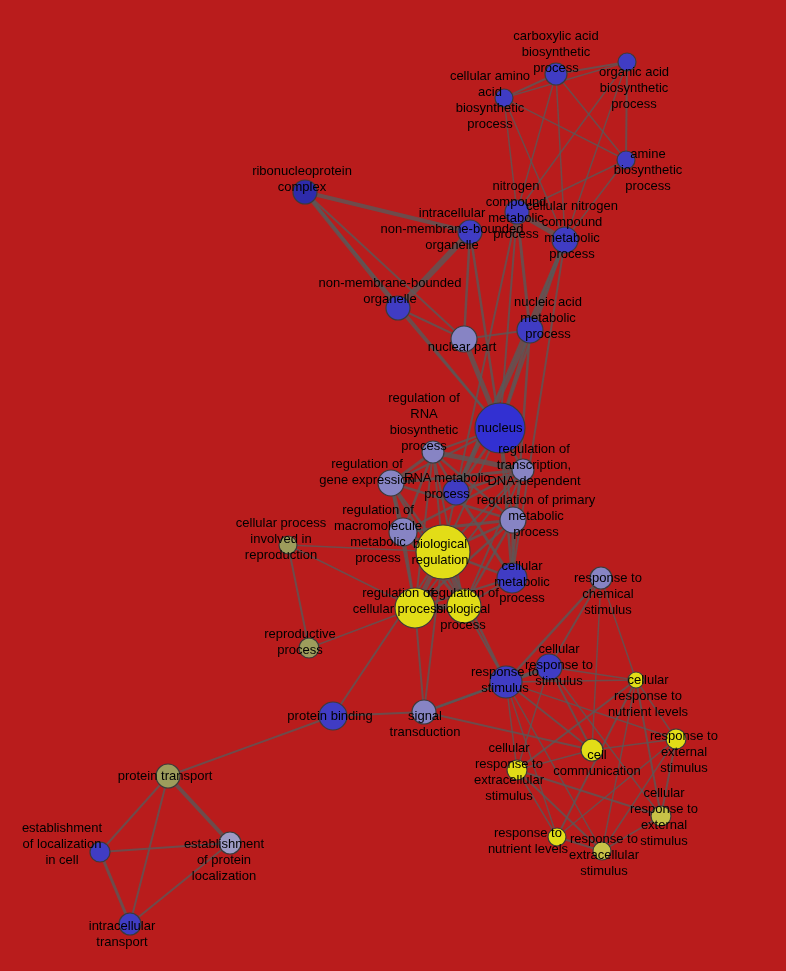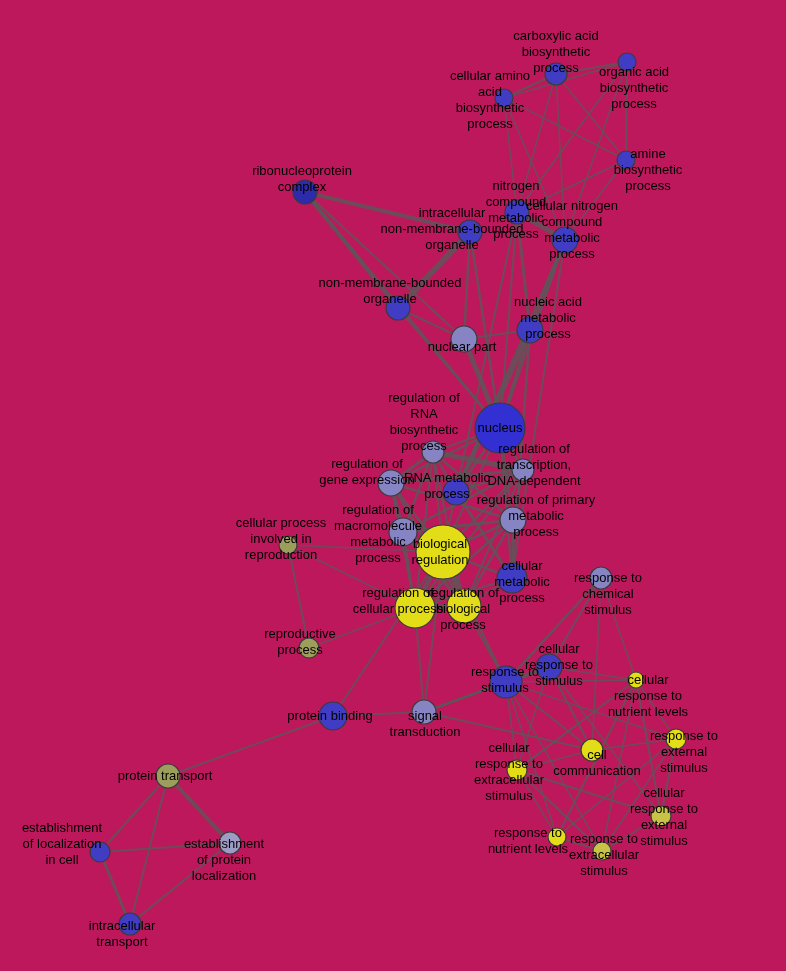--- a/index.html
+++ b/index.html
@@ -1,20 +1,20 @@
 <!DOCTYPE html>
 <html><head>
 <meta charset="utf-8">
 <style>
   html, body { margin: 0; padding: 0; background: #ffffff; }
   .stage {
     position: relative;
     width: 786px;
     height: 971px;
-    background: #be185d;
+    background: #b91c1c;
     overflow: hidden;
     font-family: "Liberation Sans", sans-serif;
   }
   svg { display: block; }
   .node-label {
     font-family: "Liberation Sans", sans-serif;
     font-size: 13px;
     fill: #000000;
   }
   circle.node { cursor: pointer; }

